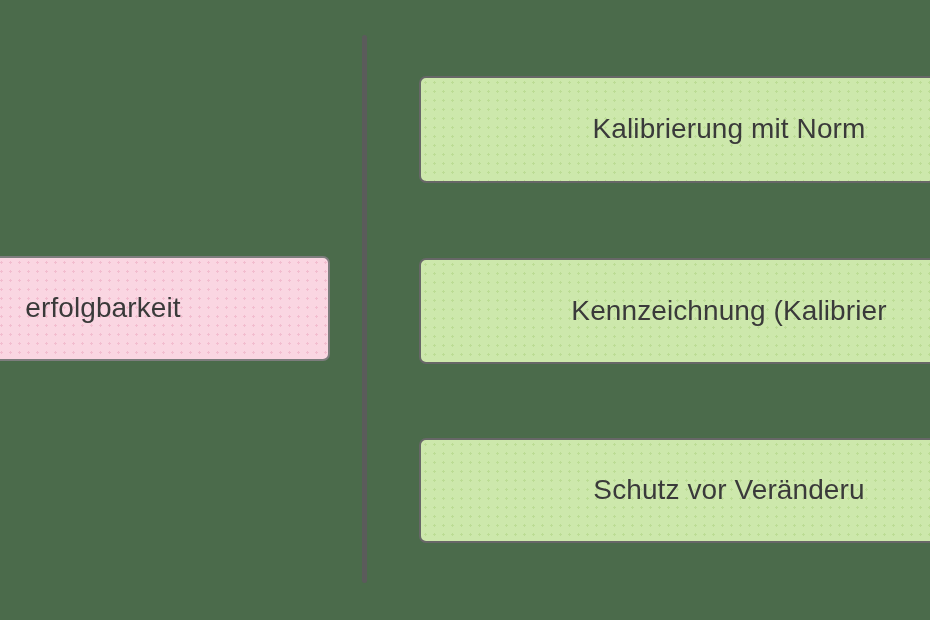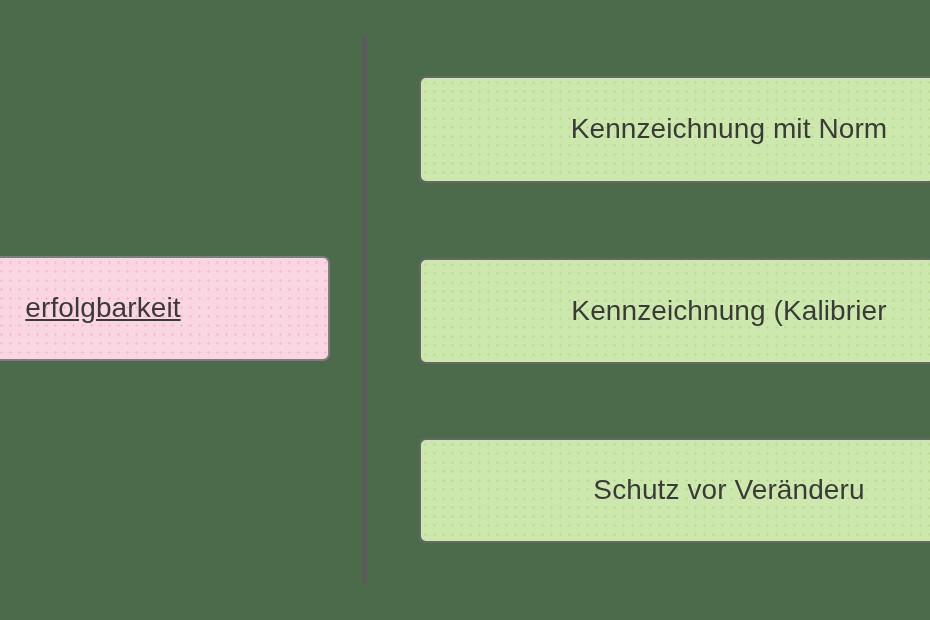--- a/index.html
+++ b/index.html
@@ -60,21 +60,20 @@
     background-color: #fad6e2;
     background-image:
       radial-gradient(#f2bdcf 1.05px, transparent 1.15px);
     background-size: 9px 9px;
     background-position: 0 0;
     border-color: #7d7d7d;
   }
   .node.root .node-label {
     
     transform: translateX(8px);
-    text-decoration: underline;
   }
 
   
   .node.leaf {
     left: 419px;
     width: 620px;
     background-color: #cde8ac;
     background-image:
       radial-gradient(#bcdc95 1.05px, transparent 1.15px);
     background-size: 9px 9px;
@@ -95,21 +94,21 @@
 
 <div id="diagram-canvas">
 
   <div class="branch-divider"></div>
 
   <div class="node root">
     <span class="node-label">erfolgbarkeit</span>
   </div>
 
   <div class="node leaf leaf-1">
-    <span class="node-label">Kennzeichnung mit Norm</span>
+    <span class="node-label">Kalibrierung mit Norm</span>
   </div>
 
   <div class="node leaf leaf-2">
     <span class="node-label">Kennzeichnung (Kalibrier</span>
   </div>
 
   <div class="node leaf leaf-3">
     <span class="node-label">Schutz vor Veränderu</span>
   </div>
 

